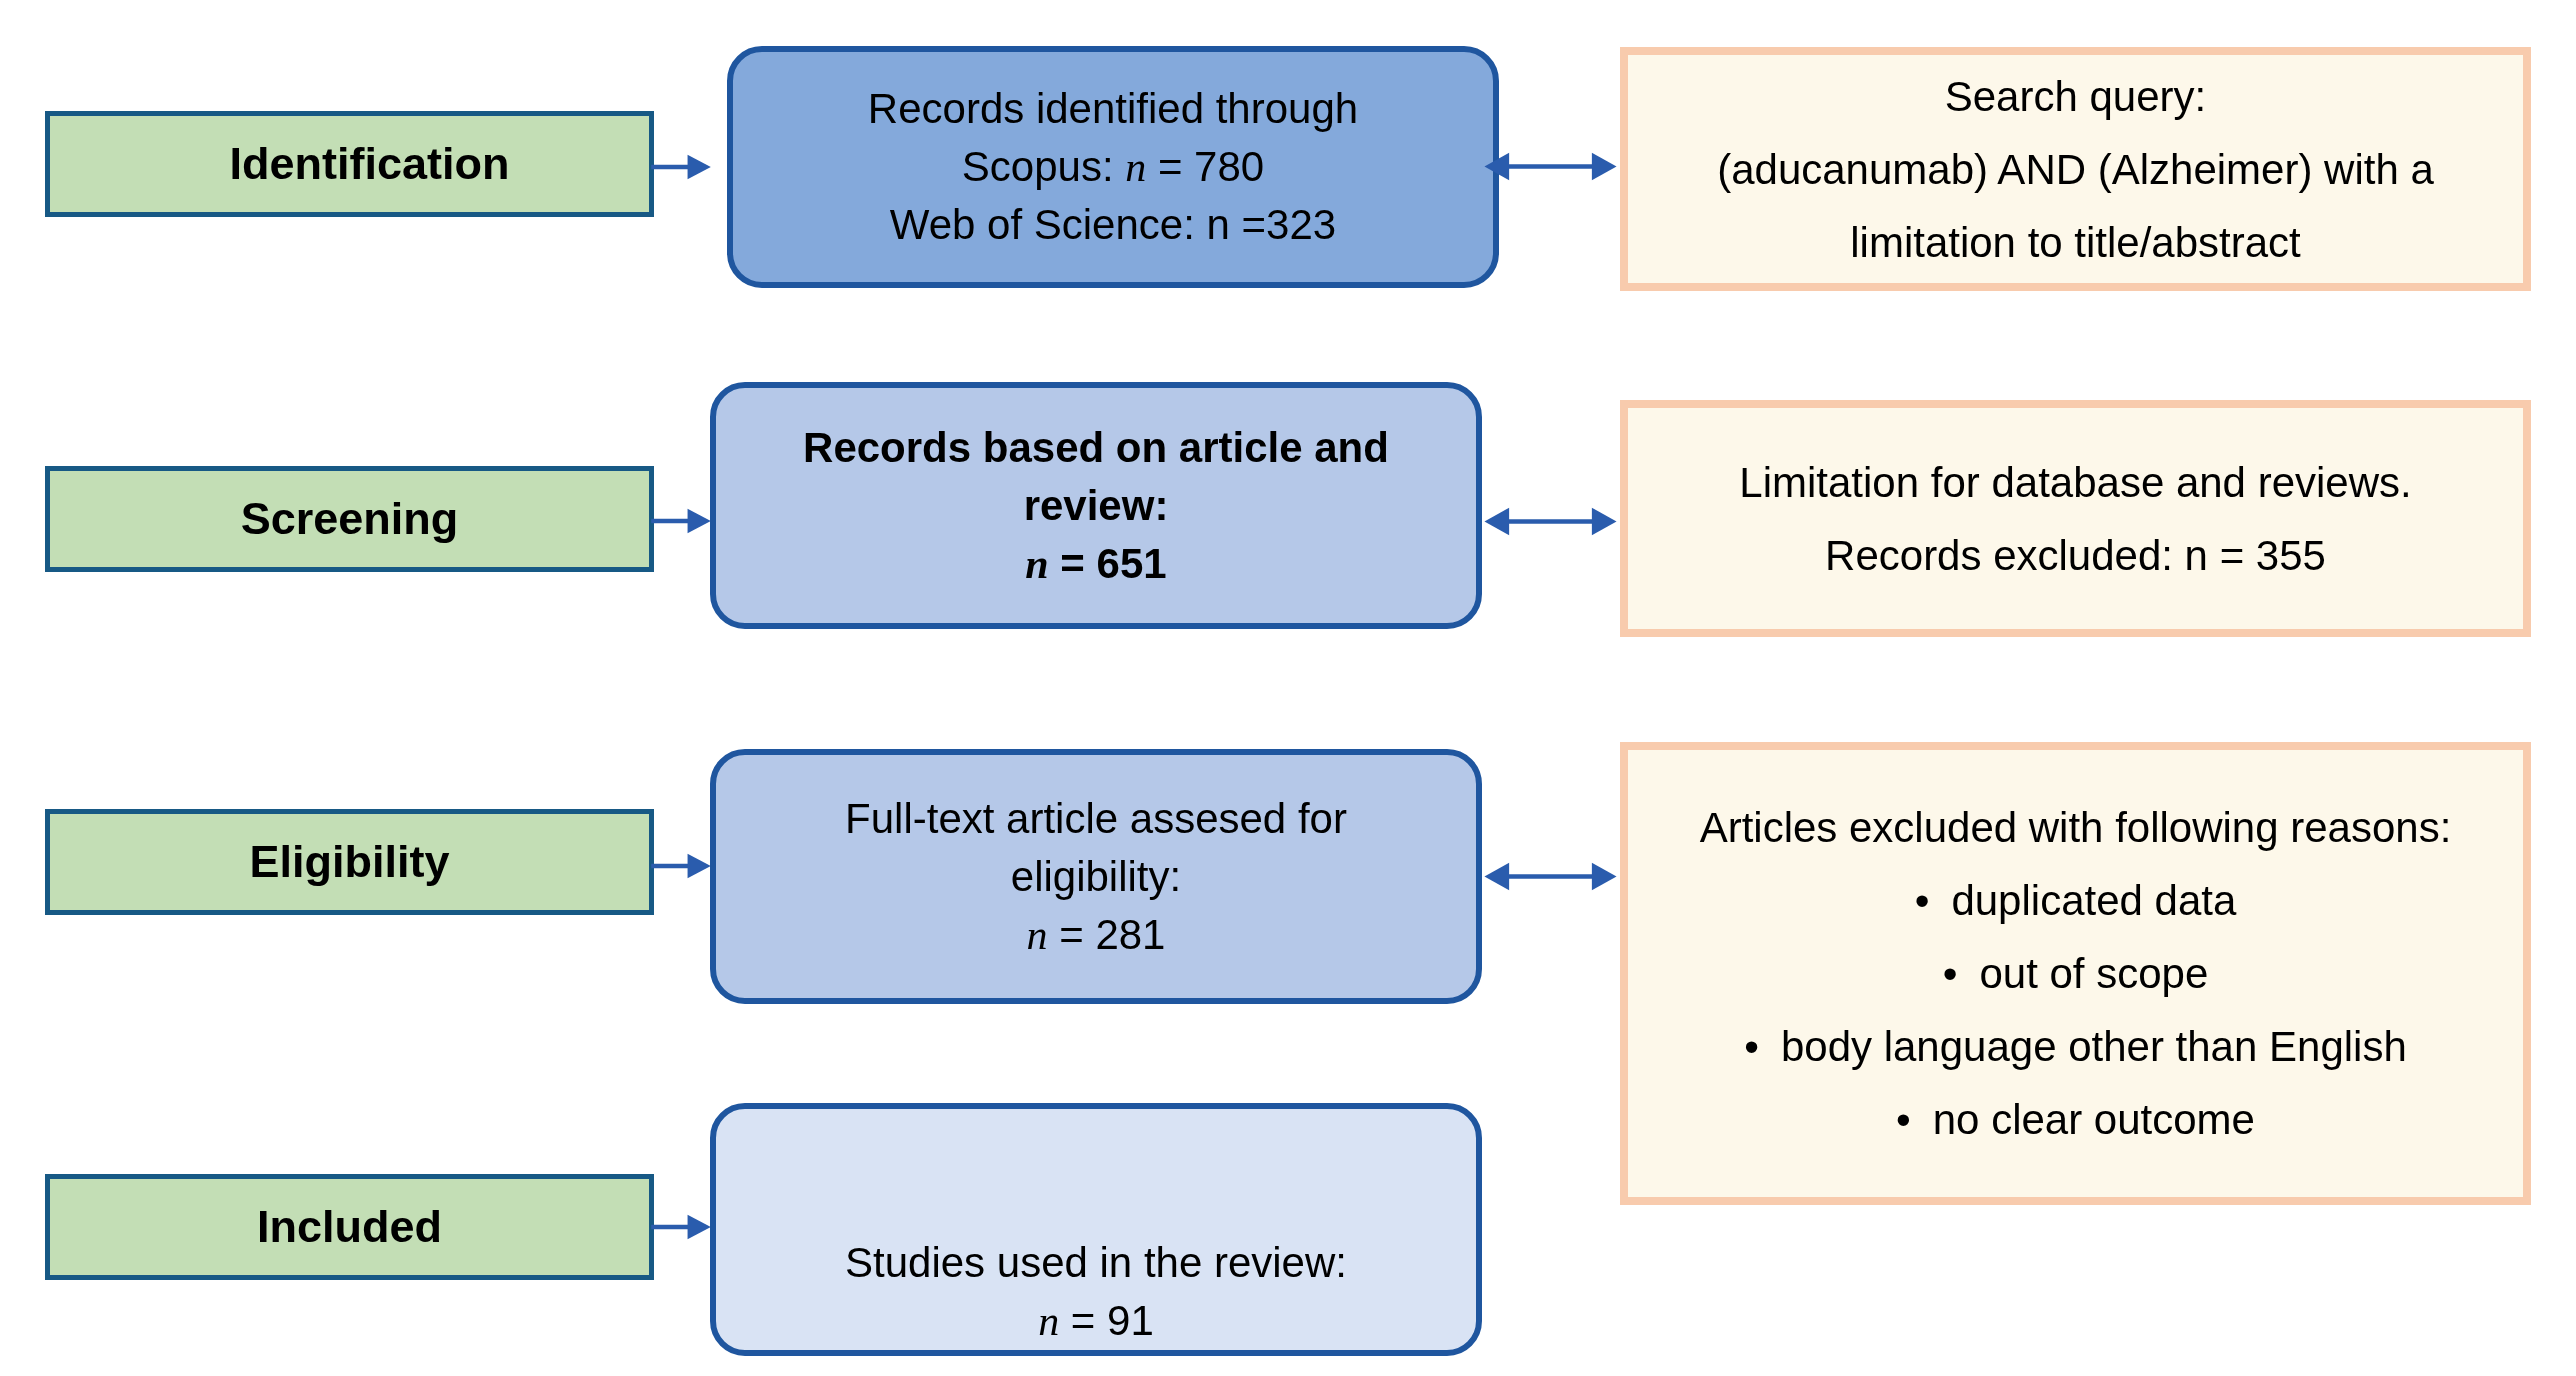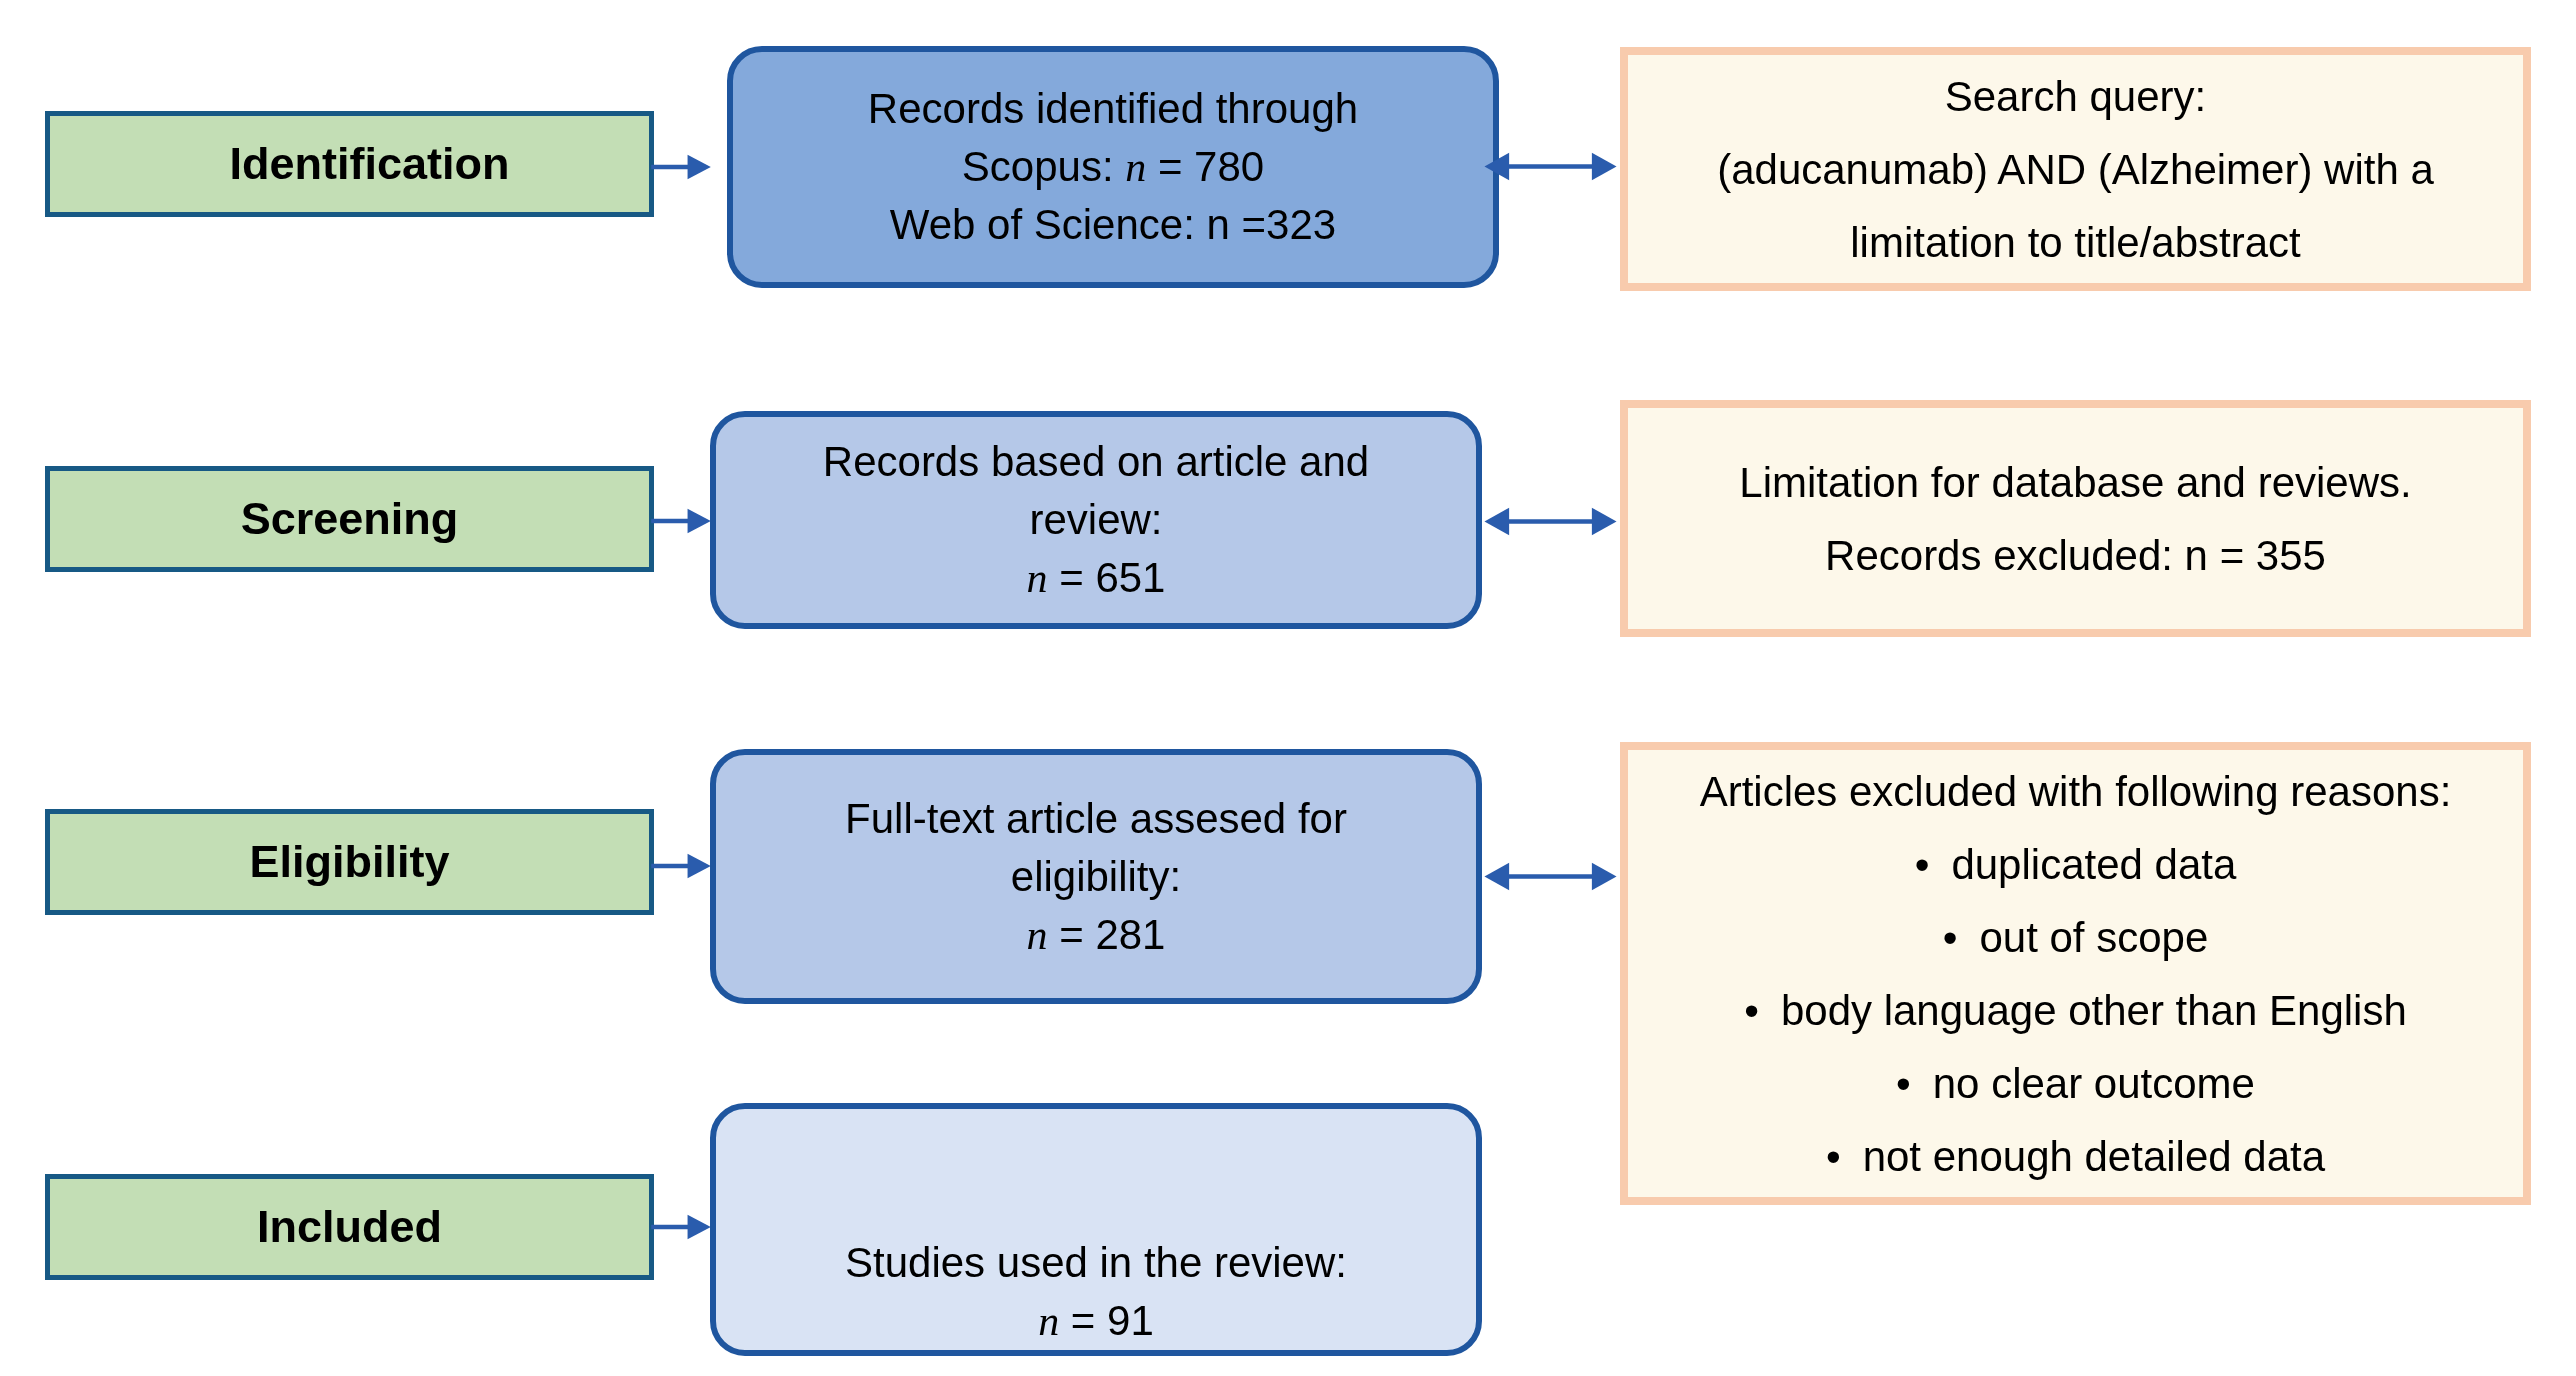--- a/index.html
+++ b/index.html
@@ -91,21 +91,21 @@
 
   <div class="box stage" style="top:466px;">
     <span class="line">Screening</span>
   </div>
 
   <svg class="arrow" style="left:651px;top:505px;" width="60" height="32" viewBox="0 0 82 44">
     <line x1="0" y1="22" x2="52" y2="22"></line>
     <polygon points="50,5 82,22 50,39"></polygon>
   </svg>
 
-  <div class="box process" style="top:411px;height:218px;">
+  <div class="box process" style="top:382px;height:247px;font-weight:bold;">
     <div class="line">
       <span>Records based on article and</span>
     </div>
     <div class="line">
       <span>review:</span>
     </div>
     <div class="line">
       <span></span><i class="nv">n</i><span> = 651</span>
     </div>
   </div>
@@ -161,23 +161,20 @@
     </div>
     <div class="line">
       <span class="bullet">•</span><span>out of scope</span>
     </div>
     <div class="line">
       <span class="bullet">•</span><span>body language other than English</span>
     </div>
     <div class="line">
       <span class="bullet">•</span><span>no clear outcome</span>
     </div>
-    <div class="line">
-      <span class="bullet">•</span><span>not enough detailed data</span>
-    </div>
   </div>
 
   <div class="box stage" style="top:1174px;">
     <span class="line">Included</span>
   </div>
 
   <svg class="arrow" style="left:651px;top:1211px;" width="60" height="32" viewBox="0 0 82 44">
     <line x1="0" y1="22" x2="52" y2="22"></line>
     <polygon points="50,5 82,22 50,39"></polygon>
   </svg>

